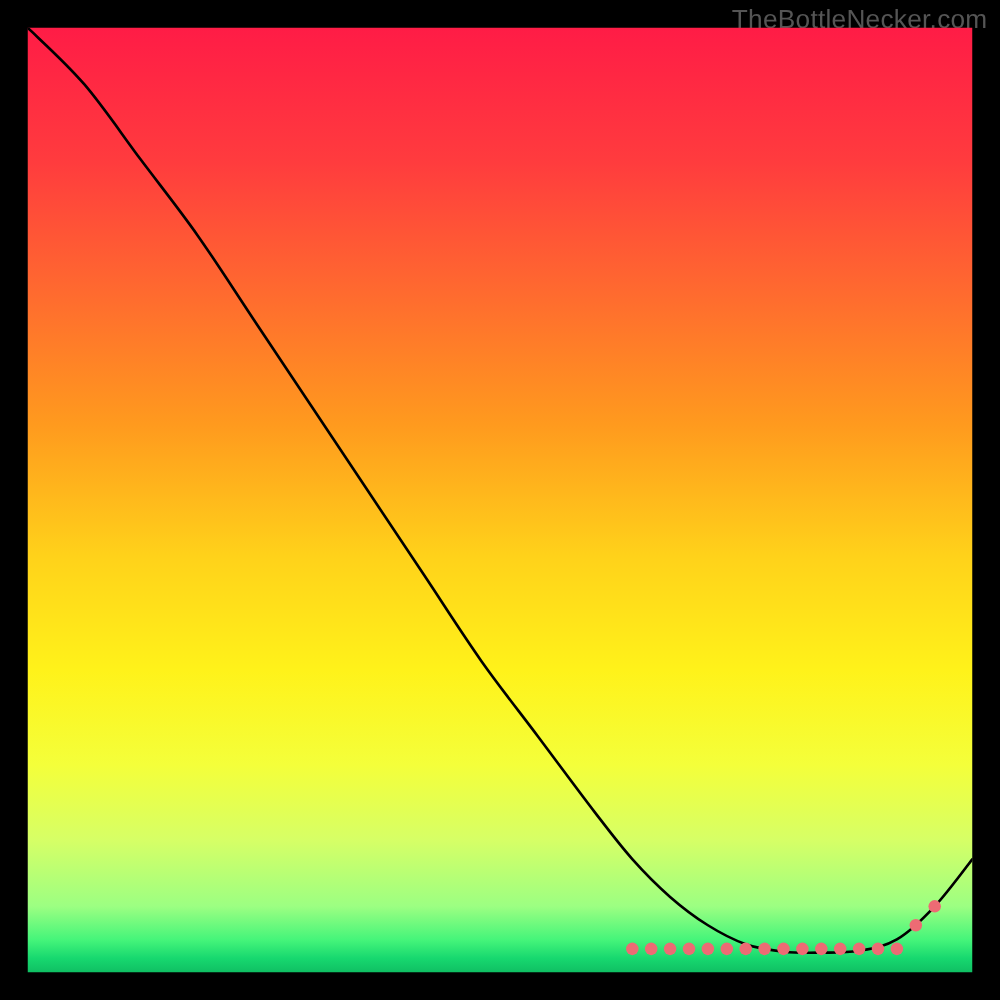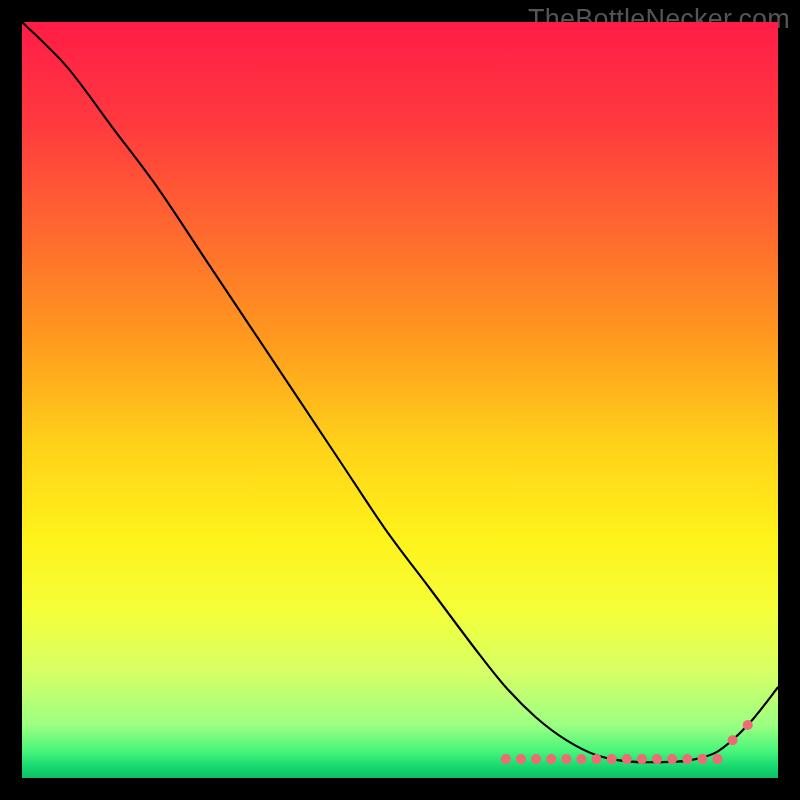--- a/index.html
+++ b/index.html
@@ -21,21 +21,21 @@
     left: 22px;
     top: 22px;
     width: 756px;
     height: 756px;
   }
   .brand {
     position: absolute;
     top: 4px;
     right: 10px;
     color: #555;
-    font-size: 27px;
+    font-size: 21px;
     letter-spacing: 0.2px;
     font-family: Arial, Helvetica, sans-serif;
   }
   svg { display: block; }
 </style>
 </head>
 <body>
 
 <div class="wrap">
   <div class="brand">TheBottleNecker.com</div>

